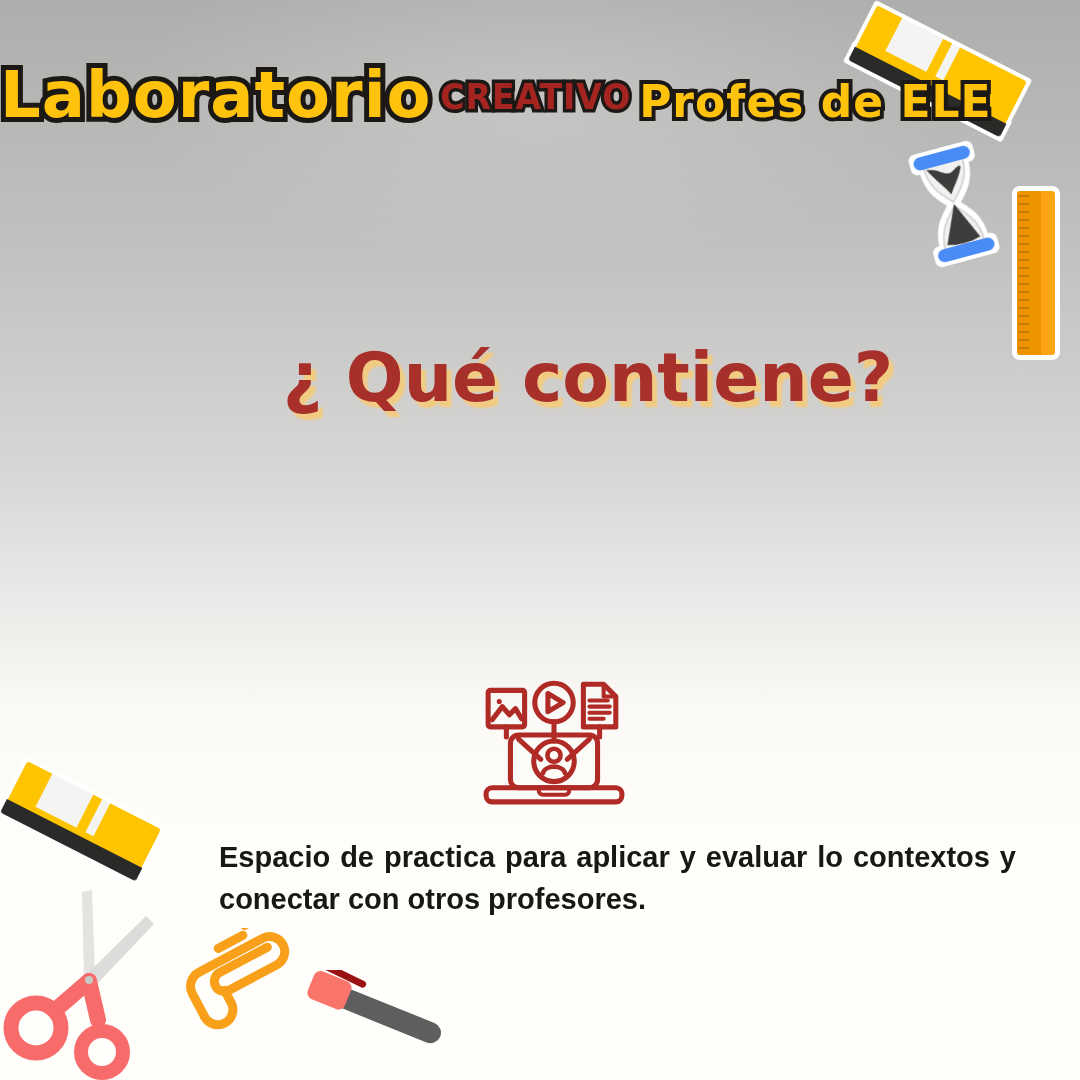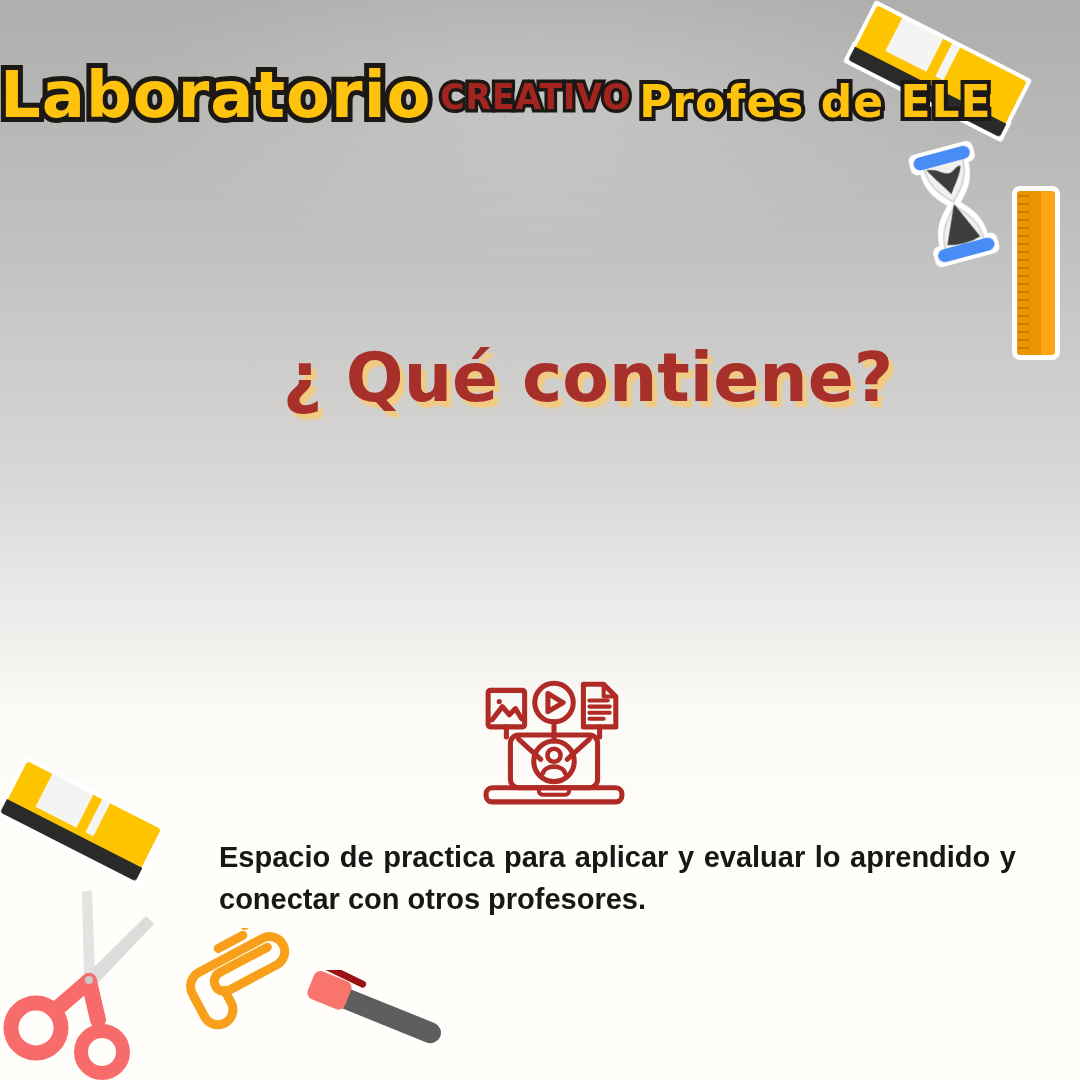--- a/index.html
+++ b/index.html
@@ -177,21 +177,21 @@
     <rect x="32" y="74" width="86" height="52" rx="8"></rect>
 
     <circle cx="75" cy="100" r="20"></circle>
     <circle cx="75" cy="94" r="6.5" stroke-width="4.5"></circle>
     <path d="M64,112 C66,103 84,103 86,112" stroke-width="4.5"></path>
 
     <path d="M14,126 h122 a6,6 0 0 1 6,6 v2 a6,6 0 0 1 -6,6 h-122 a6,6 0 0 1 -6,-6 v-2 a6,6 0 0 1 6,-6 z"></path>
     <path d="M60,126 h30 v3 a4,4 0 0 1 -4,4 h-22 a4,4 0 0 1 -4,-4 z" stroke-width="4"></path>
   </svg>
 
-  <div class="para para-2">Espacio de practica para aplicar y evaluar lo aprendido y conectar con otros profesores.</div>
+  <div class="para para-2">Espacio de practica para aplicar y evaluar lo contextos y conectar con otros profesores.</div>
 
   <div class="book book-bottom-left sticker-outline">
     <div class="label"></div>
     <div class="line"></div>
     <div class="stripe"></div>
   </div>
 
   <svg class="scissors" viewBox="0 0 170 205">
 
     <polygon points="86,8 96,6 99,92 88,96" fill="#e3e3e1"></polygon>

